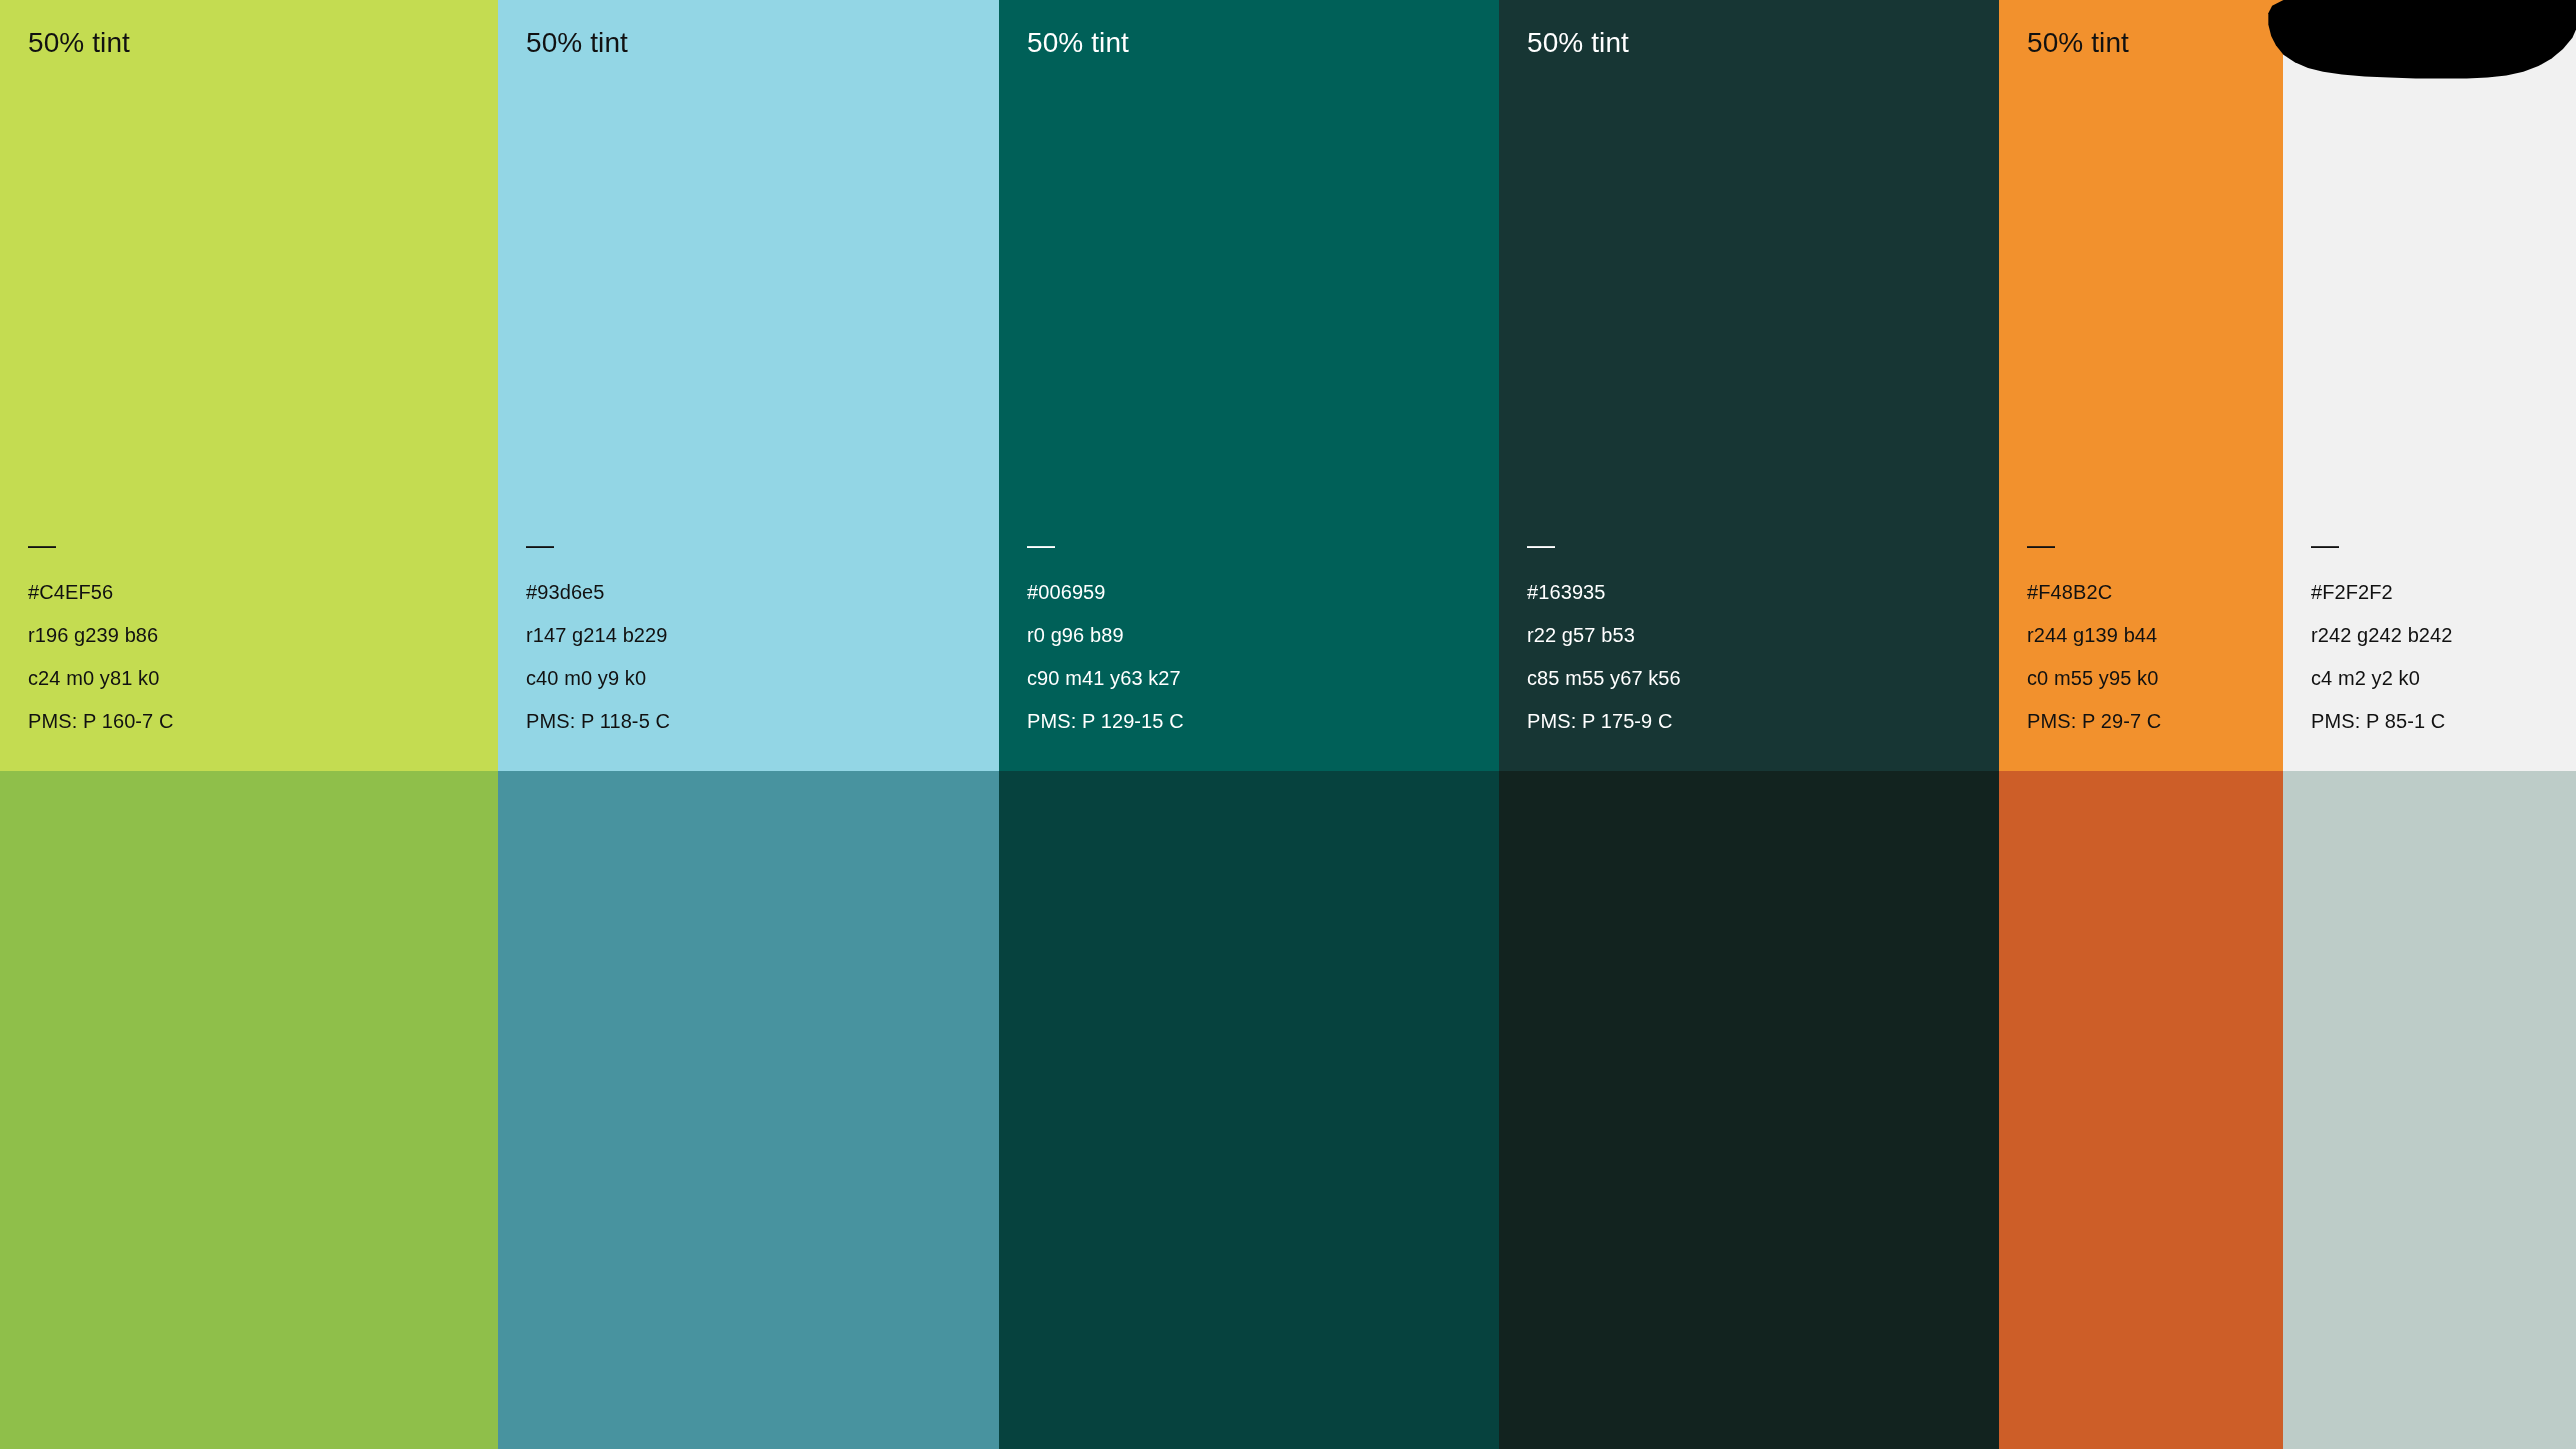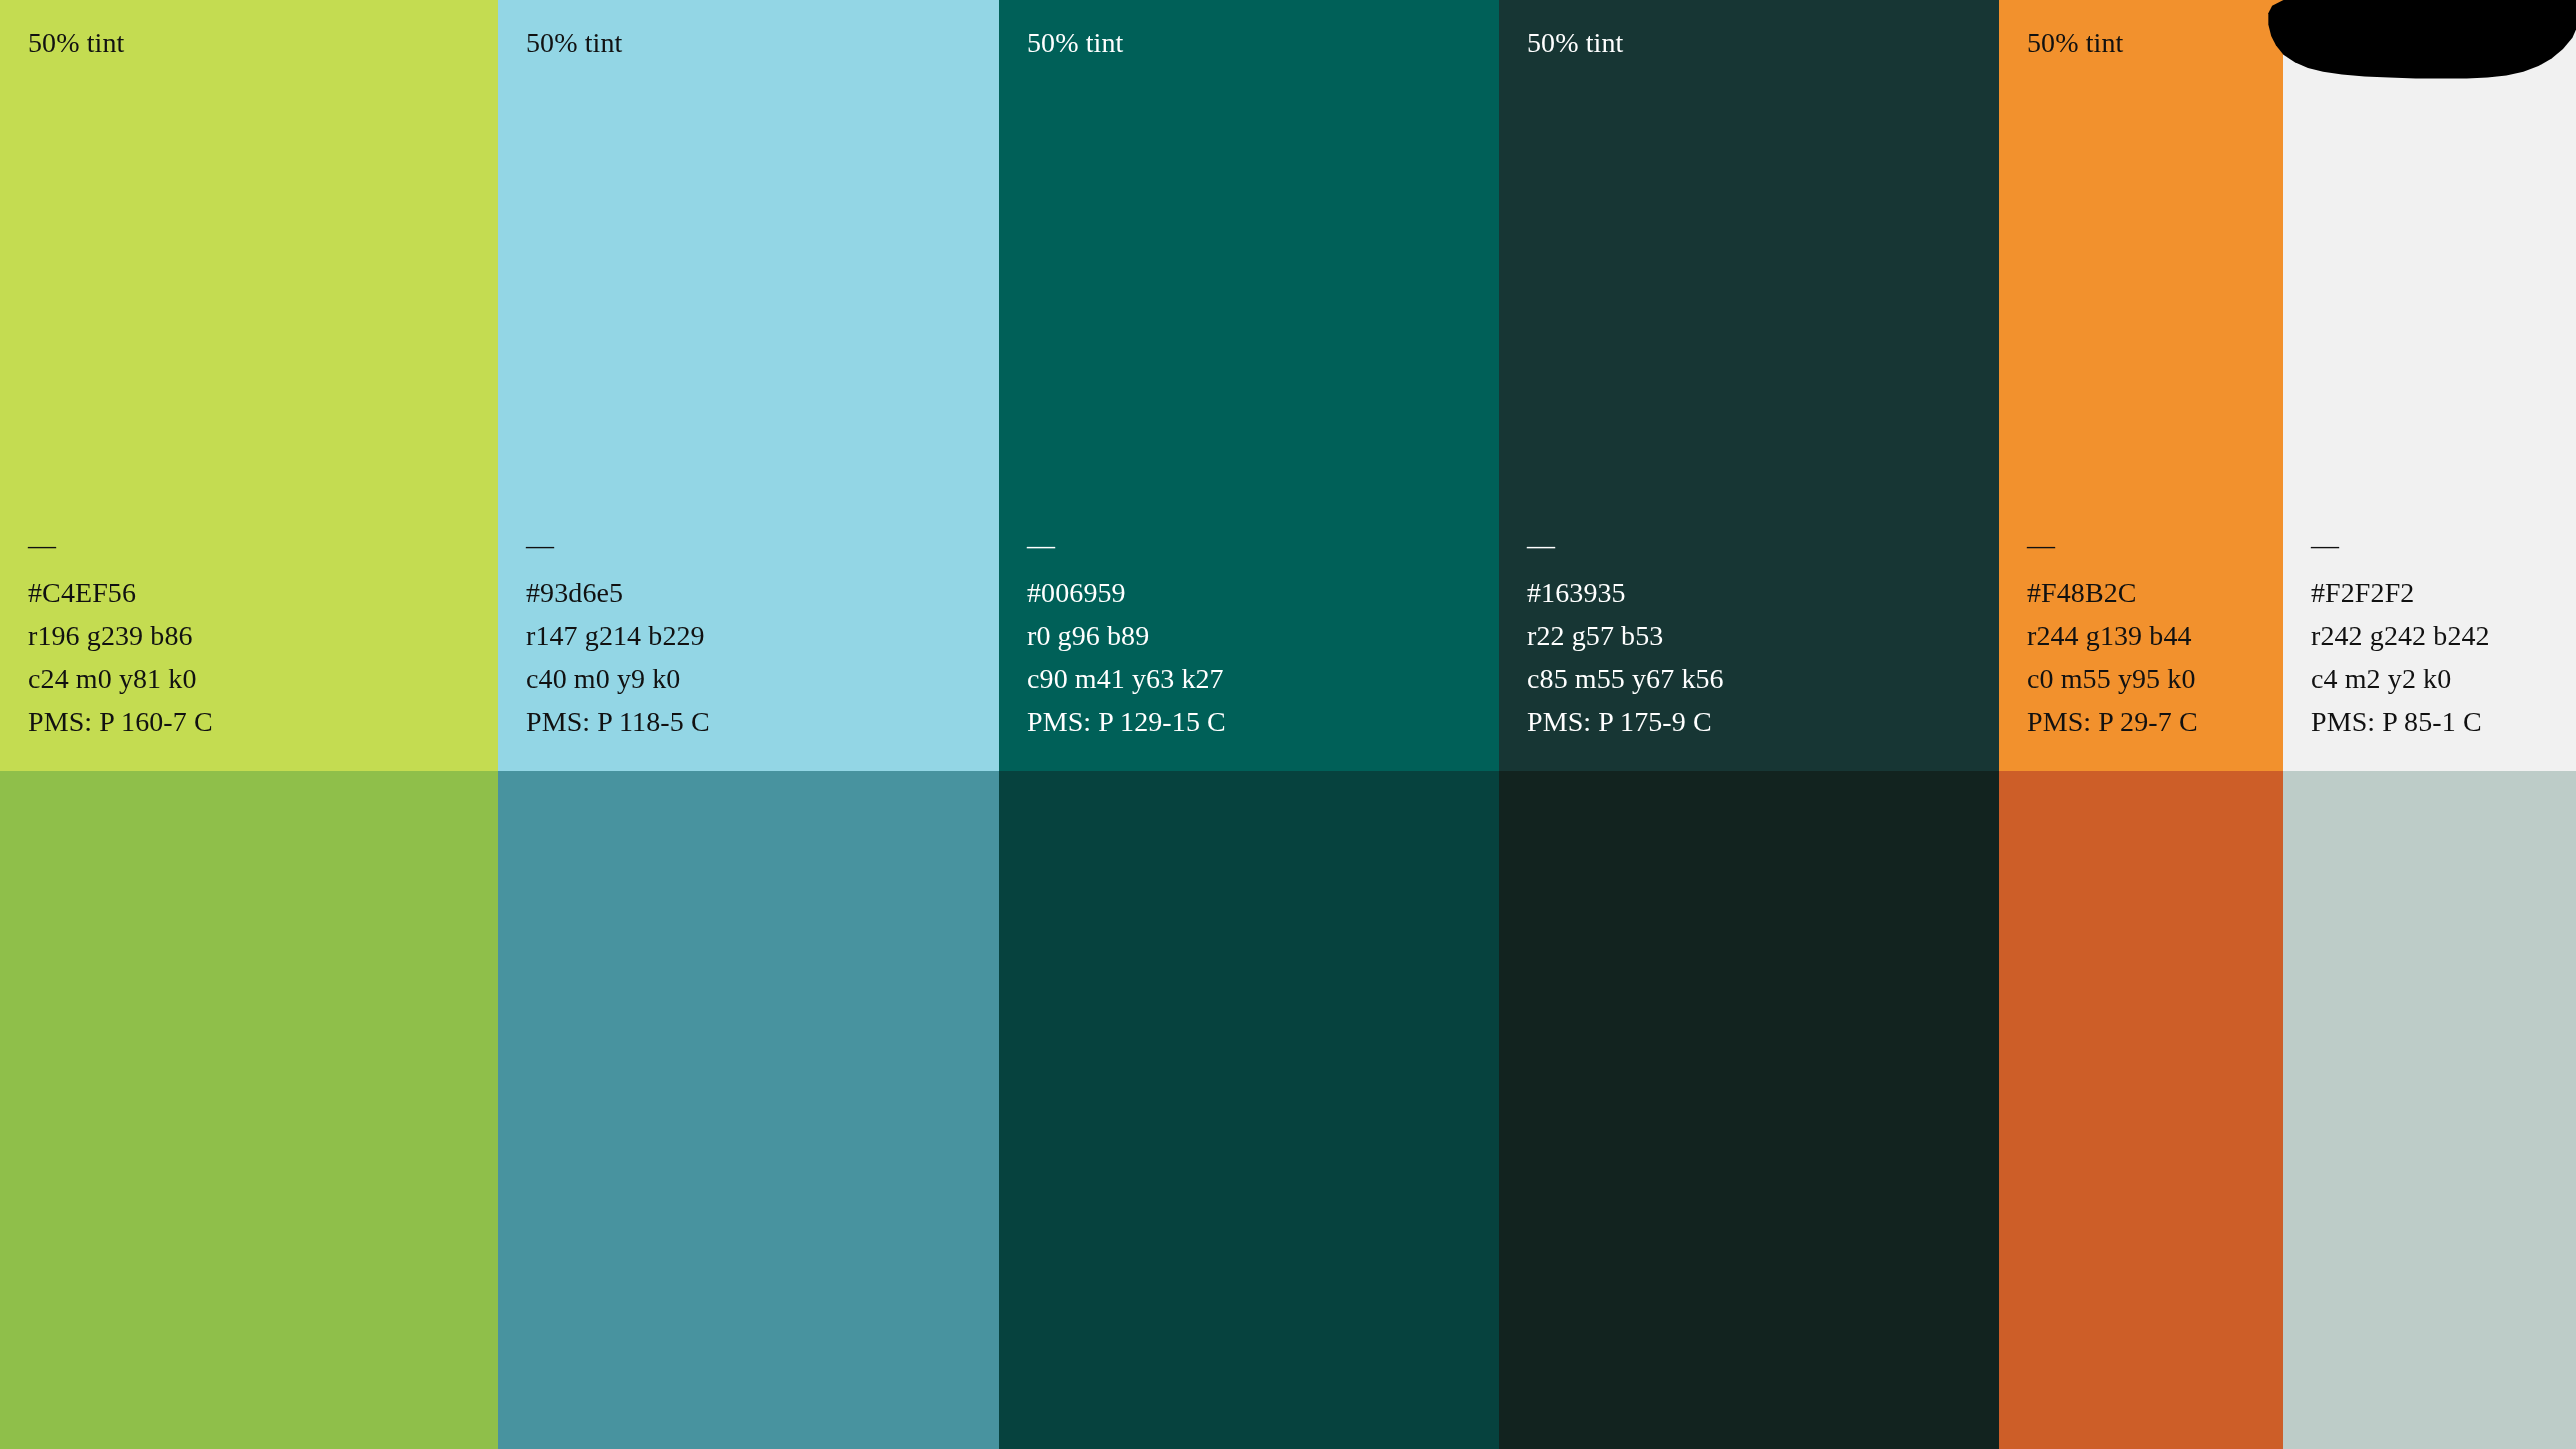--- a/index.html
+++ b/index.html
@@ -18,21 +18,20 @@
   #palette-grid {
     position: relative;
     width: 2576px;
     height: 1449px;
   }
 
   .swatch {
     position: absolute;
     box-sizing: border-box;
     overflow: hidden;
-    font-family: Liberation Serif, serif;
   }
 
   .tint-label {
     position: absolute;
     left: 28px;
     top: 26.4px;
     font-size: 28px;
     line-height: 1.2;
     letter-spacing: 0.1px;
     white-space: nowrap;
@@ -49,21 +48,21 @@
     font-size: 28px;
     line-height: 34px;
     letter-spacing: 0;
     display: block;
     margin-bottom: 9.4px;
     white-space: nowrap;
   }
 
   .info-line {
     display: block;
-    font-size: 28px;
+    font-size: 20px;
     line-height: 43px;
     white-space: nowrap;
     letter-spacing: 0.1px;
   }
 
   .text-dark { color: #111111; }
   .text-light { color: #ffffff; }
 
   #redaction-blob {
     position: absolute;

